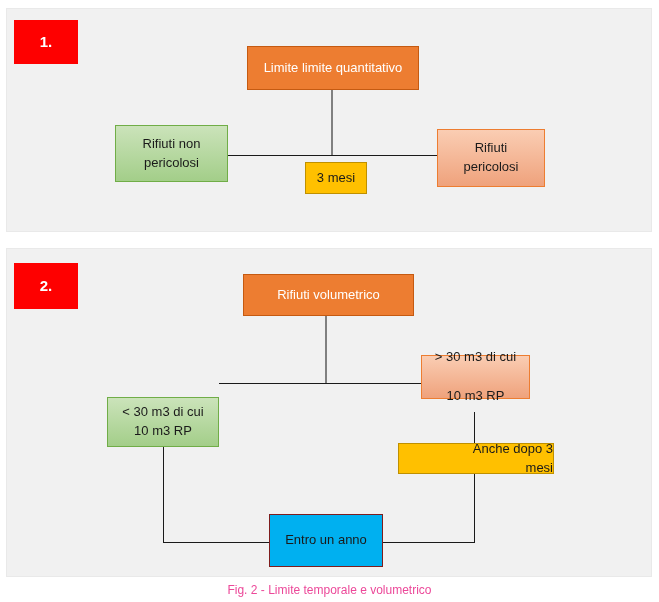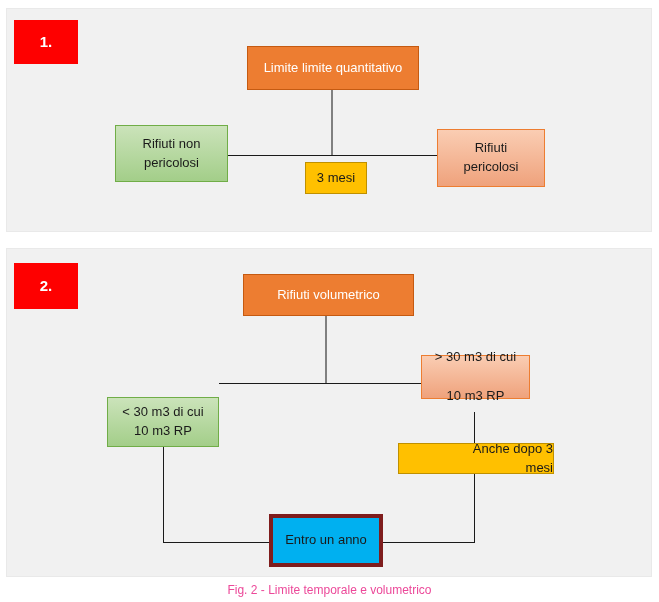--- a/index.html
+++ b/index.html
@@ -49,21 +49,21 @@
     background:linear-gradient(180deg,#facdb3 0%,#efa27c 100%);
     border:1px solid #ed7d31;
   }
   .yellow{
     background:#ffc000;
     border:1px solid #bf9000;
     text-align:right;
   }
   .blue{
     background:#00b0f0;
-    border:4px solid #7f1d1d;
+    border:1px solid #7f1d1d;
   }
   .line{position:absolute;background:#1a1a1a;}
   .line-gray{position:absolute;background:#808080;}
   .caption{
     position:absolute;
     left:0;top:583px;width:659px;
     text-align:center;
     font-size:12px;color:#ec4899;
   }
 </style>

